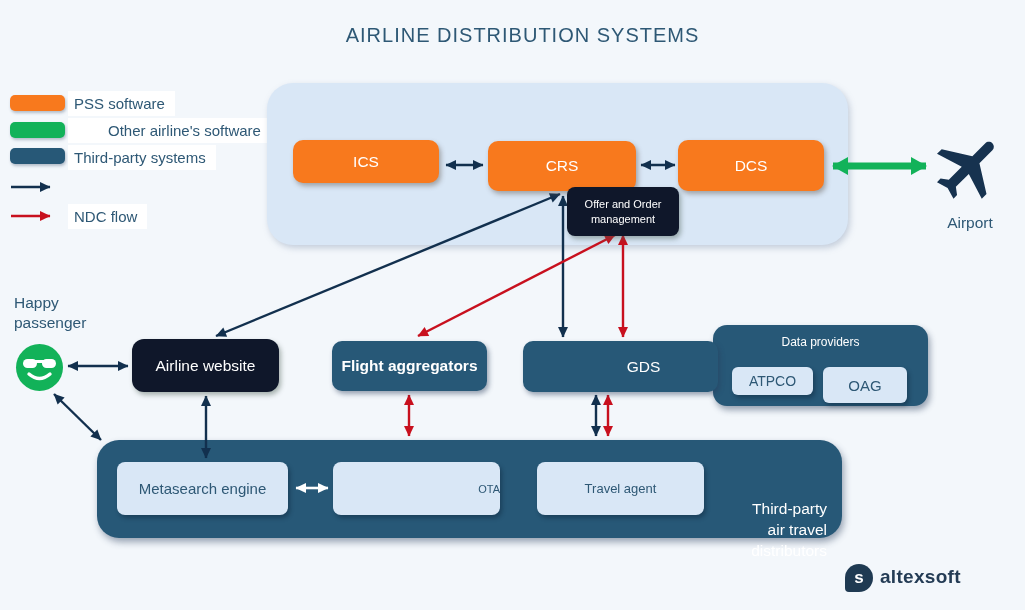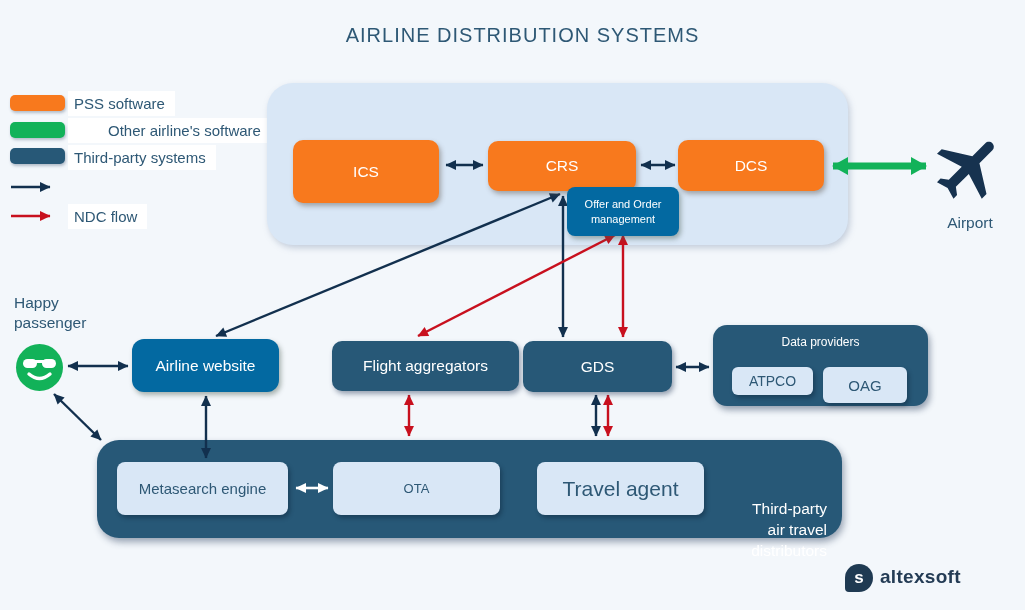--- a/index.html
+++ b/index.html
@@ -35,21 +35,21 @@
     left:713px;top:325px;width:215px;height:81px;background:#275877;
     border-radius:14px;box-shadow:2px 4px 6px rgba(40,60,90,.45);z-index:2;
   }
   .dp-title{left:713px;top:335px;width:215px;text-align:center;font-size:12px;color:#ffffff;z-index:3;}
   
   .node{
     display:flex;align-items:center;justify-content:center;text-align:center;
     font-size:15.5px;z-index:5;
   }
   .orange{background:#F8791D;color:#fff;border-radius:10px;box-shadow:2px 3px 5px rgba(90,80,70,.45);}
-  .greenbox{background:#0369a1;color:#fff;border-radius:12px;box-shadow:2px 3px 5px rgba(70,90,80,.45);}
+  .greenbox{background:#0f172a;color:#fff;border-radius:12px;box-shadow:2px 3px 5px rgba(70,90,80,.45);}
   .navybox{background:#275877;color:#fff;border-radius:10px;box-shadow:2px 3px 5px rgba(40,60,90,.45);}
   .lightbox{background:#D9E7F6;color:#2E5875;border-radius:8px;box-shadow:2px 3px 4px rgba(10,30,50,.4);}
   .offer{font-size:11px;line-height:1.3;border-radius:8px;padding:2px;}
   
   .navy-text{color:#2E5875;font-size:15.5px;}
   .dist-label{
     right:198px;top:459px;width:90px;text-align:right;color:#ffffff;
     font-size:15.5px;line-height:1.35;z-index:5;margin-top:40px;
   }
   
@@ -123,21 +123,21 @@
       <line x1="615" y1="235" x2="418" y2="336" marker-start="url(#mR)" marker-end="url(#mR)"></line>
       <line x1="623" y1="235" x2="623" y2="337" marker-start="url(#mR)" marker-end="url(#mR)"></line>
       <line x1="409" y1="395" x2="409" y2="436" marker-start="url(#mR)" marker-end="url(#mR)"></line>
       <line x1="608" y1="395" x2="608" y2="436" marker-start="url(#mR)" marker-end="url(#mR)"></line>
       <line x1="11" y1="216" x2="50" y2="216" marker-end="url(#mR)"></line>
     </g>
     <line x1="833" y1="166" x2="926" y2="166" stroke="#12B259" stroke-width="7" marker-start="url(#mG)" marker-end="url(#mG)"></line>
     <line x1="296" y1="488" x2="328" y2="488" stroke="#ffffff" stroke-width="2.6" marker-start="url(#mW)" marker-end="url(#mW)"></line>
   </svg>
 
-  <div class="abs node orange" style="left:293px;top:140px;width:146px;height:63px;">
+  <div class="abs node orange" style="left:293px;top:140px;width:146px;height:43px;">
     <span>ICS</span>
   </div>
   <div class="abs node orange" style="left:488px;top:141px;width:148px;height:50px;">
     <span>CRS</span>
   </div>
   <div class="abs node orange" style="left:678px;top:140px;width:146px;height:51px;">
     <span>DCS</span>
   </div>
   <div class="abs node greenbox offer" style="left:567px;top:187px;width:108px;height:45px;z-index:6;">
     <span>Offer and Order management</span>
@@ -156,41 +156,41 @@
       <rect x="7" y="15" width="14" height="9" rx="4.5" fill="#ffffff"></rect>
       <rect x="26" y="15" width="14" height="9" rx="4.5" fill="#ffffff"></rect>
       <rect x="19" y="16" width="9" height="3" fill="#ffffff"></rect>
       <path d="M13,30 Q23.5,39 34,30" stroke="#ffffff" stroke-width="3.4" fill="none" stroke-linecap="round"></path>
     </svg>
   </div>
 
   <div class="abs node greenbox" style="left:132px;top:339px;width:147px;height:53px;">
     <span>Airline website</span>
   </div>
-  <div class="abs node navybox" style="left:332px;top:341px;width:187px;height:50px;">
+  <div class="abs node navybox" style="left:332px;top:341px;width:155px;height:50px;font-weight:bold;">
     <span>Flight aggregators</span>
   </div>
-  <div class="abs node navybox" style="left:523px;top:341px;width:149px;height:51px;">
+  <div class="abs node navybox" style="left:523px;top:341px;width:149px;height:51px;padding-left:46px;">
     <span>GDS</span>
   </div>
 
   <div class="abs node lightbox" style="left:732px;top:367px;width:81px;height:28px;font-size:14px;border-radius:6px;">
     <span>ATPCO</span>
   </div>
   <div class="abs node lightbox" style="left:823px;top:367px;width:84px;height:36px;font-size:15px;border-radius:6px;">
     <span>OAG</span>
   </div>
 
   <div class="abs node lightbox" style="left:117px;top:462px;width:171px;height:53px;font-size:15px;">
     <span>Metasearch engine</span>
   </div>
-  <div class="abs node lightbox" style="left:333px;top:462px;width:167px;height:53px;font-size:13px;">
+  <div class="abs node lightbox" style="left:333px;top:462px;width:167px;height:53px;font-size:11px;justify-content:flex-end;">
     <span>OTA</span>
   </div>
-  <div class="abs node lightbox" style="left:537px;top:462px;width:167px;height:53px;font-size:21px;">
+  <div class="abs node lightbox" style="left:537px;top:462px;width:167px;height:53px;font-size:13px;">
     <span>Travel agent</span>
   </div>
 
   <div class="abs logo-mark">
       <span>s</span>
     </div>
   <div class="abs logo-text">altexsoft</div>
 
 </div>
 

